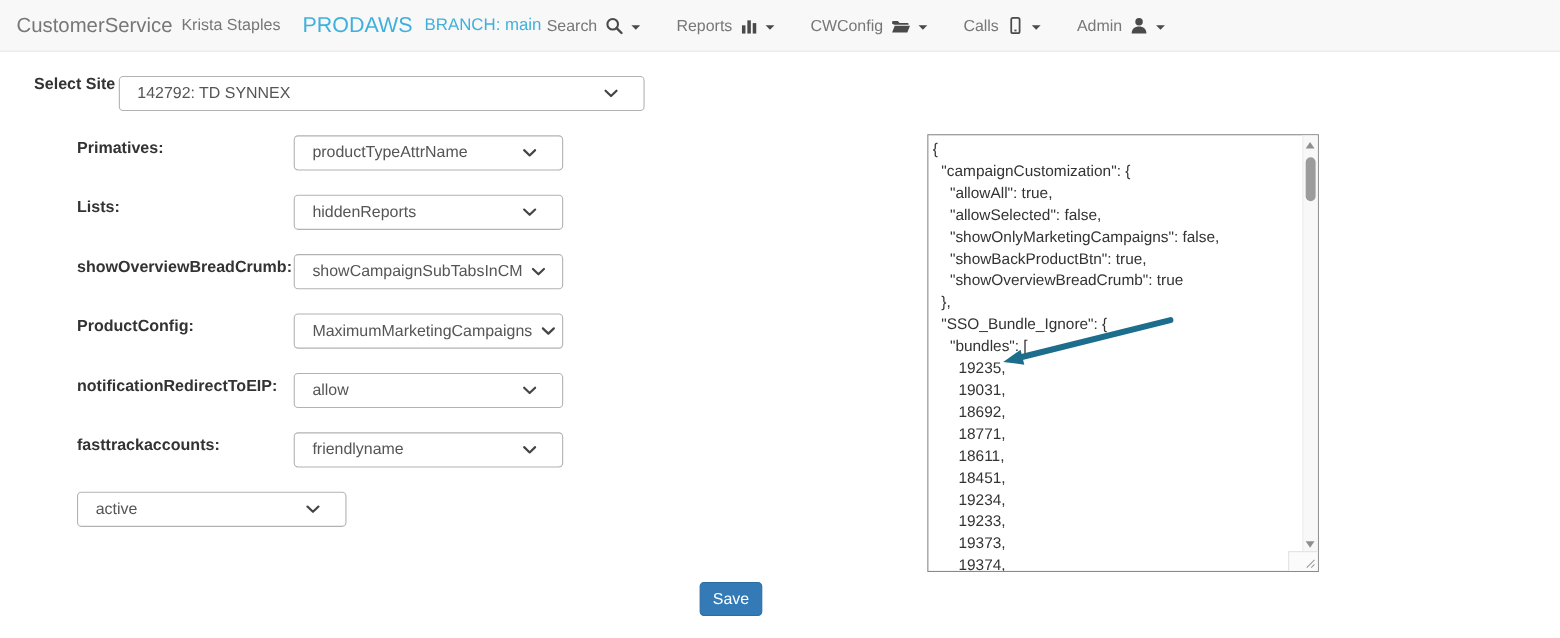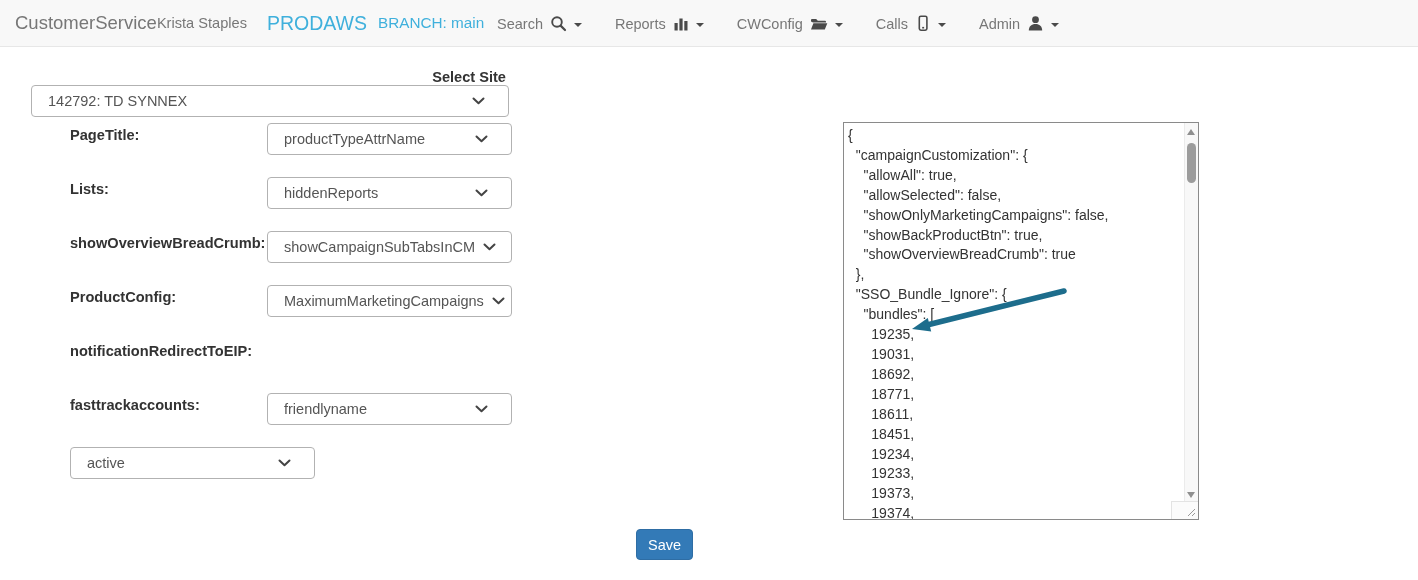--- a/index.html
+++ b/index.html
@@ -8,39 +8,39 @@
     background:#ffffff; font-family:"Liberation Sans", sans-serif;
     -webkit-font-smoothing:antialiased;
   }
   
   .navbar {
     position:absolute; left:0; top:0; width:1418px; height:47px;
     background:#f8f8f8; border-bottom:1px solid #e7e7e7;
     display:flex; align-items:center; padding-left:15px; box-sizing:border-box;
   }
   .brand   { font-size:18.5px; color:var(--nav-text); }
-  .user    { font-size:14.6px; color:var(--nav-text); margin-left:0; }
+  .user    { font-size:14.6px; color:var(--nav-text); margin-left:8px; }
   .env     { font-size:19.5px; color:var(--brand-blue); margin-left:20px; }
   .branch  { font-size:15.3px; color:var(--brand-blue); margin-left:11px; }
   .nav-items {
     position:absolute; left:497px; top:0; height:47px;
     display:flex; align-items:center; gap:33px;
   }
   .nav-item {
     display:flex; align-items:center; gap:7px;
     font-size:14.5px; color:var(--nav-text); cursor:pointer;
   }
   .nav-item .ic { color:var(--icon-gray); display:flex; align-items:center; }
   .caret {
     width:0; height:0; margin-top:2px;
     border-left:4px solid transparent; border-right:4px solid transparent;
     border-top:4.5px solid var(--icon-gray);
   }
   
-  .site-row { position:absolute; left:31px; top:69px; display:flex; align-items:flex-end;flex-direction:column; }
+  .site-row { position:absolute; left:31px; top:69px; display:flex; align-items:flex-start; }
   .site-label { font-weight:bold; font-size:14.6px; color:#333; margin-right:3px; }
   .select {
     display:flex; align-items:center; justify-content:space-between;
     height:32px; border:1px solid #b2b2b2; border-radius:4px; background:#fff;
     padding:0 23px 0 16px; box-sizing:border-box; color:#555; font-size:14.5px;
     cursor:pointer;
   }
   .site-select { width:478px; }
   .chev { flex:none; margin-left:8px; }
   
@@ -162,21 +162,21 @@
     <span>142792: TD SYNNEX</span>
     <svg class="chev" width="13" height="8" viewBox="0 0 13 8">
       <path d="M1.5,1.5 L6.5,6.3 L11.5,1.5" fill="none" stroke="#444" stroke-width="2" stroke-linecap="round" stroke-linejoin="round"></path>
     </svg>
   </div>
 </div>
 
 <div class="fields">
 
   <div class="field-row">
-    <span class="field-label">PageTitle:</span>
+    <span class="field-label">Primatives:</span>
     <div class="select field-select">
       <span>productTypeAttrName</span>
       <svg class="chev" width="13" height="8" viewBox="0 0 13 8">
           <path d="M1.5,1.5 L6.5,6.3 L11.5,1.5" fill="none" stroke="#444" stroke-width="2" stroke-linecap="round" stroke-linejoin="round"></path>
         </svg>
     </div>
   </div>
 
   <div class="field-row">
     <span class="field-label">Lists:</span>
@@ -204,20 +204,26 @@
       <span>MaximumMarketingCampaigns</span>
       <svg class="chev" width="13" height="8" viewBox="0 0 13 8">
           <path d="M1.5,1.5 L6.5,6.3 L11.5,1.5" fill="none" stroke="#444" stroke-width="2" stroke-linecap="round" stroke-linejoin="round"></path>
         </svg>
     </div>
   </div>
 
 
   <div class="field-row">
     <span class="field-label">notificationRedirectToEIP:</span>
+    <div class="select field-select">
+      <span>allow</span>
+      <svg class="chev" width="13" height="8" viewBox="0 0 13 8">
+          <path d="M1.5,1.5 L6.5,6.3 L11.5,1.5" fill="none" stroke="#444" stroke-width="2" stroke-linecap="round" stroke-linejoin="round"></path>
+        </svg>
+    </div>
   </div>
 
   <div class="field-row">
     <span class="field-label">fasttrackaccounts:</span>
     <div class="select field-select">
       <span>friendlyname</span>
       <svg class="chev" width="13" height="8" viewBox="0 0 13 8">
           <path d="M1.5,1.5 L6.5,6.3 L11.5,1.5" fill="none" stroke="#444" stroke-width="2" stroke-linecap="round" stroke-linejoin="round"></path>
         </svg>
     </div>

